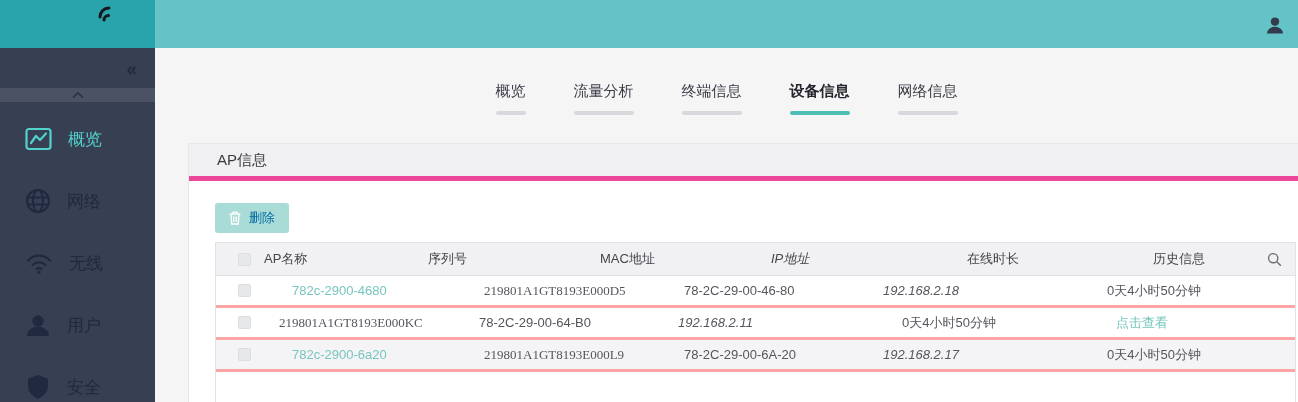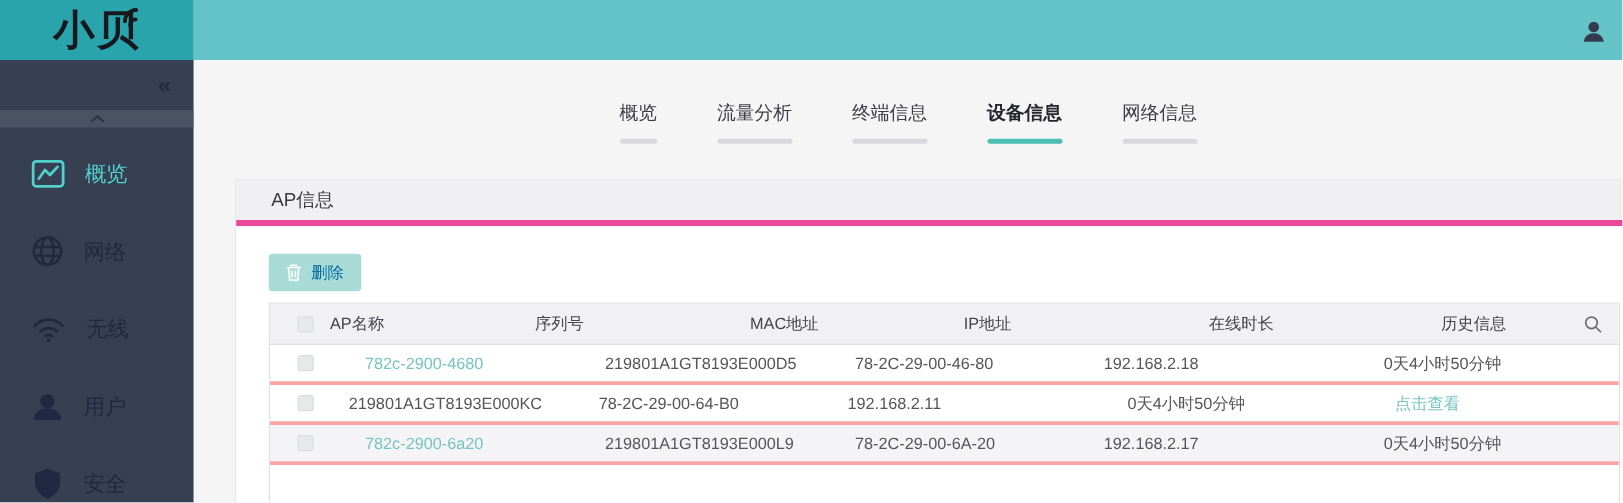--- a/index.html
+++ b/index.html
@@ -99,35 +99,34 @@
     font-size: 13px; color: #44444c;
   }
   .t-data { height: 32px; border-bottom: 3px solid #fca5a5; font-size: 13px; color: #55555c; gap: 28px; }
   .t-data.alt { background: #f4f4f6; }
   .col-check { width: 35px; display: flex; justify-content: flex-end; flex: none; }
   .checkbox {
     width: 13px; height: 13px; border-radius: 2px; background: #e6e8ea;
     border: 1px solid #dcdee0; cursor: pointer;
   }
   .col-ap { width: 177px; padding-left: 13px; flex: none; }
-  .col-serial { width: 172px; flex: none; }
+  .col-serial { width: 172px; flex: none; font-family: Liberation Serif, serif; }
   .col-mac { width: 171px; flex: none; }
-  .col-ip { width: 169px; flex: none; }
+  .col-ip { width: 169px; flex: none; font-style: italic; }
   .col-online { width: 186px; flex: none; margin-left: 27px; }
   .col-history { flex: 1; }
   .col-search { width: 42px; display: flex; justify-content: center; flex: none; }
   .link { color: #76c6bd; text-decoration: none; cursor: pointer; }
   .search-btn { cursor: pointer; display: flex; align-items: center; }
 </style>
 </head>
 <body>
 
 <div class="top-header">
   <div class="logo-block">
-    <span class="logo-text">小贝</span>
     <svg class="logo-wifi" width="22" height="20" viewBox="0 0 22 20">
       <path d="M4 13 a 9 9 0 0 1 9 -9" fill="none" stroke="#15181d" stroke-width="3" stroke-linecap="round"></path>
       <path d="M8 16 a 4.5 4.5 0 0 1 4.5 -4.5" fill="none" stroke="#15181d" stroke-width="3" stroke-linecap="round"></path>
     </svg>
   </div>
   <div class="header-rest">
     <div class="user-btn">
       <svg width="22" height="22" viewBox="0 0 26 26">
         <circle cx="13" cy="9" r="5" fill="#343b4d"></circle>
         <path d="M3.5 23 a 9.5 8 0 0 1 19 0 z" fill="#343b4d"></path>

